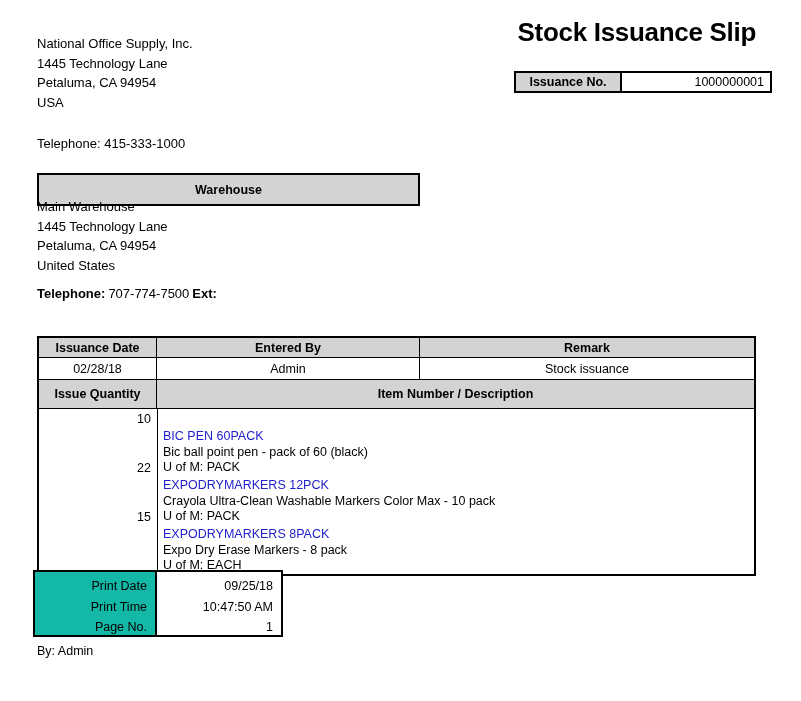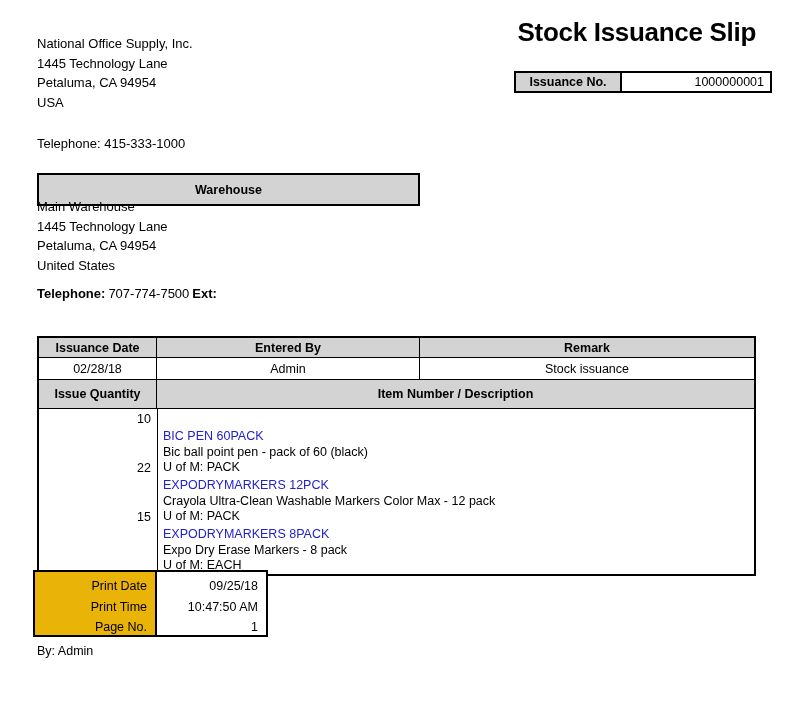--- a/index.html
+++ b/index.html
@@ -73,26 +73,26 @@
   .qty-divider { position: absolute; left: 118px; top: 0; bottom: 0; width: 1px; background: #000; }
   .qty-col { padding-top: 3px; }
   .qty-col .qty { height: 49px; text-align: right; padding-right: 6px; line-height: 15.5px; }
   .desc-col { padding-top: 20px; padding-left: 6px; }
   .item-block { height: 49px; line-height: 15.5px; }
   .item-number { color: #2222cc; cursor: pointer; }
 
   
   .print-box { left: 33px; top: 570px; display: flex; font-size: 12.5px; }
   .print-labels {
-    width: 124px; height: 67px; background: #eab308;
+    width: 124px; height: 67px; background: #14b8a6;
     border: 2px solid #000; padding: 4px 8px 0 0;
   }
   .print-labels div { height: 20.5px; line-height: 20.5px; text-align: right; }
   .print-values {
-    width: 111px; height: 67px; background: #fff;
+    width: 126px; height: 67px; background: #fff;
     border: 2px solid #000; border-left: none; padding: 4px 8px 0 0;
   }
   .print-values div { height: 20.5px; line-height: 20.5px; text-align: right; }
 
   .by-line { left: 37px; top: 644px; font-size: 12.5px; }
 </style>
 </head>
 <body>
 
 <div class="abs company">
@@ -143,21 +143,21 @@
       <div class="qty">15</div>
     </div>
     <div class="desc-col">
       <div class="item-block">
         <div class="item-number">BIC PEN 60PACK</div>
         <div>Bic ball point pen - pack of 60 (black)</div>
         <div>U of M: PACK</div>
       </div>
       <div class="item-block">
         <div class="item-number">EXPODRYMARKERS 12PCK</div>
-        <div>Crayola Ultra-Clean Washable Markers Color Max - 12 pack</div>
+        <div>Crayola Ultra-Clean Washable Markers Color Max - 10 pack</div>
         <div>U of M: PACK</div>
       </div>
       <div class="item-block">
         <div class="item-number">EXPODRYMARKERS 8PACK</div>
         <div>Expo Dry Erase Markers - 8 pack</div>
         <div>U of M: EACH</div>
       </div>
     </div>
     <div class="qty-divider"></div>
   </div>

